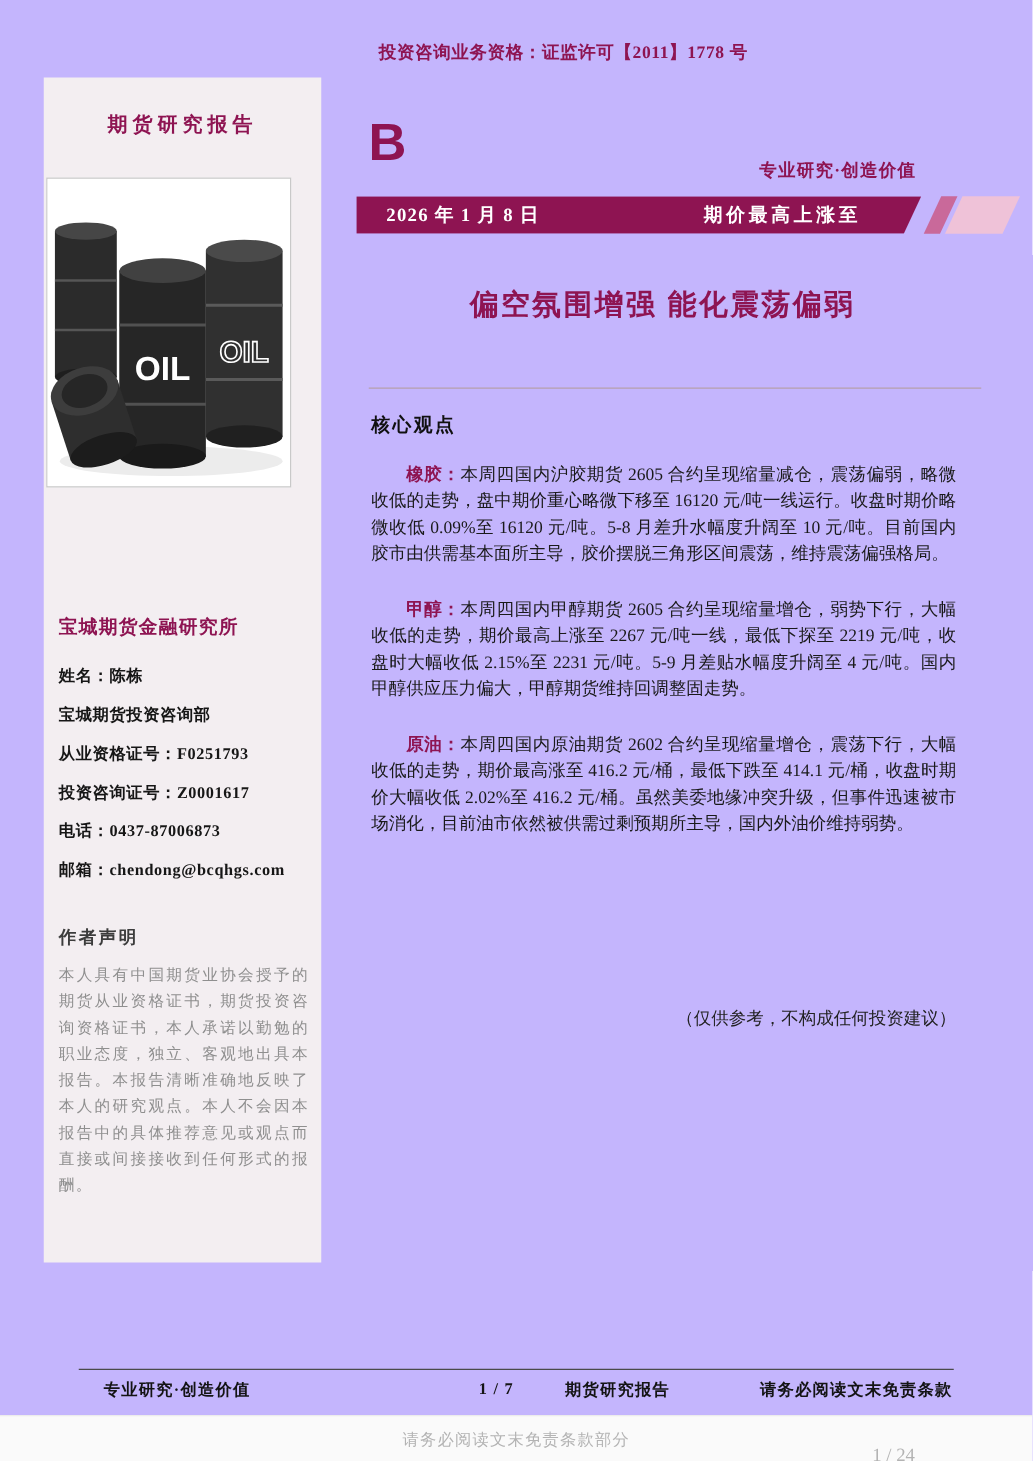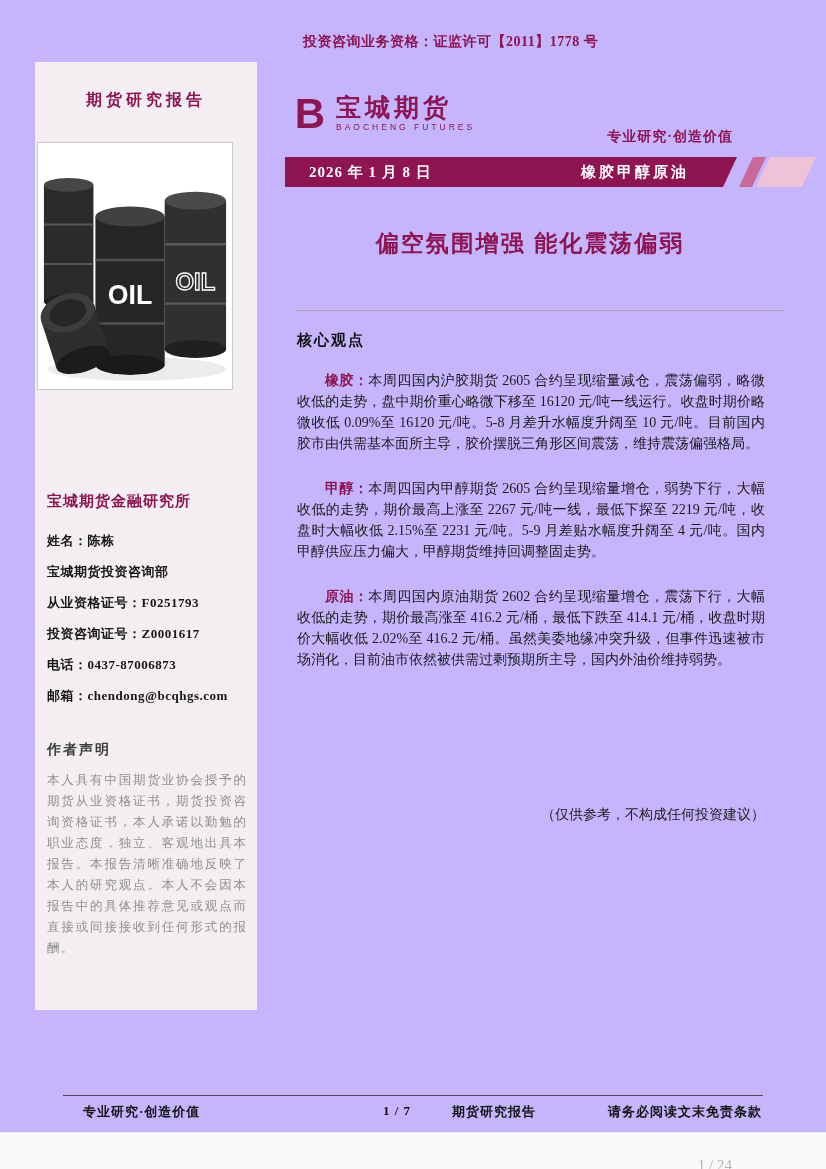--- a/index.html
+++ b/index.html
@@ -124,30 +124,26 @@
       <div class="field">电话：0437-87006873</div>
       <div class="field">邮箱：chendong@bcqhgs.com</div>
     </div>
 
     <div class="statement-title">作者声明</div>
     <p class="statement">本人具有中国期货业协会授予的期货从业资格证书，期货投资咨询资格证书，本人承诺以勤勉的职业态度，独立、客观地出具本报告。本报告清晰准确地反映了本人的研究观点。本人不会因本报告中的具体推荐意见或观点而直接或间接接收到任何形式的报酬。</p>
   </div>
 
   <div class="logo">
     <div class="logo-mark">B</div>
-    <div class="logo-text">
-      <div class="logo-cn">宝城期货</div>
-      <div class="logo-en">BAOCHENG FUTURES</div>
-    </div>
   </div>
   <div class="slogan">专业研究·创造价值</div>
 
   <div class="datebar">
     <span class="date">2026 年 1 月 8 日</span>
-    <span class="topics">橡胶甲醇原油</span>
+    <span class="topics">期价最高上涨至</span>
   </div>
   <div class="stripe-mid"></div>
   <div class="stripe-light"></div>
 
   <h1 class="main-title">偏空氛围增强 能化震荡偏弱</h1>
   <div class="rule"></div>
 
   <div class="core">
     <div class="core-heading">核心观点</div>
     <p class="para"><span class="lead">橡胶：</span><span>本周四国内沪胶期货 2605 合约呈现缩量减仓，震荡偏弱，略微收低的走势，盘中期价重心略微下移至 16120 元/吨一线运行。收盘时期价略微收低 0.09%至 16120 元/吨。5-8 月差升水幅度升阔至 10 元/吨。目前国内胶市由供需基本面所主导，胶价摆脱三角形区间震荡，维持震荡偏强格局。</span></p>
@@ -157,16 +153,17 @@
 
   <div class="note">（仅供参考，不构成任何投资建议）</div>
 
   <div class="footer-rule"></div>
   <span class="footer-item f-slogan">专业研究·创造价值</span>
   <span class="footer-item f-page">1 / 7</span>
   <span class="footer-item f-type">期货研究报告</span>
   <span class="footer-item f-notice">请务必阅读文末免责条款</span>
 
   <div class="bottom-strip">
+    <div class="strip-note">请务必阅读文末免责条款部分</div>
     <div class="strip-page">1 / 24</div>
   </div>
 
 </div>
 
 </body></html>

